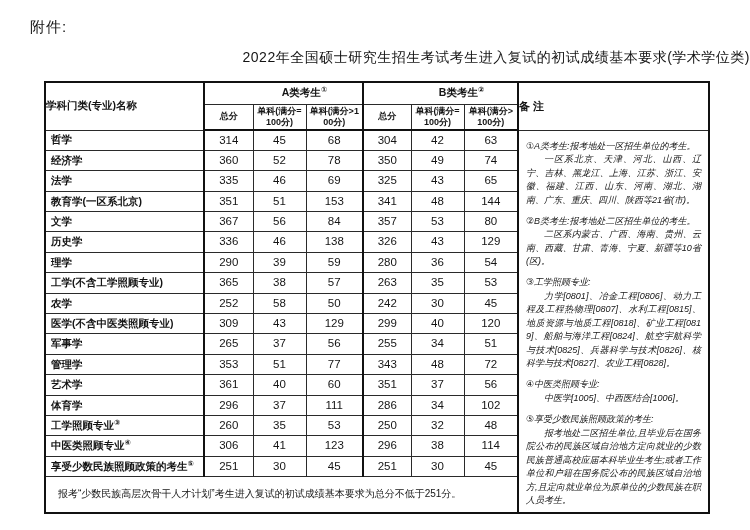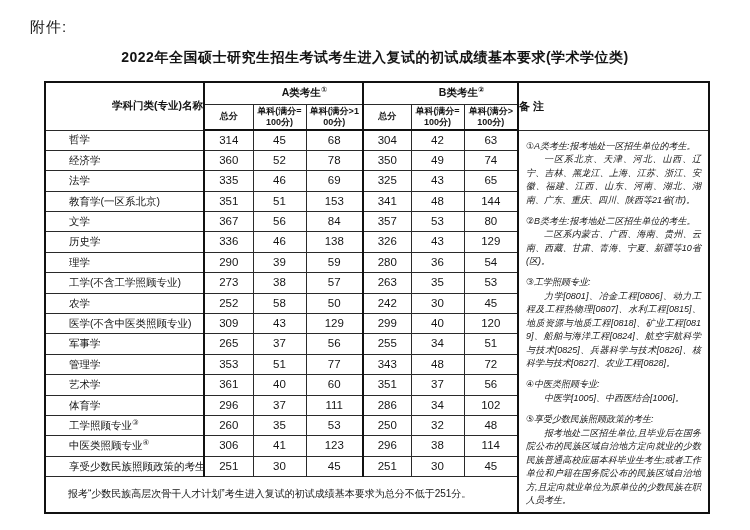--- a/index.html
+++ b/index.html
@@ -7,63 +7,64 @@
     width:750px; height:530px; background:#ffffff; overflow:hidden;
     position:relative; color:#141414;
     font-family:"Liberation Sans","DejaVu Sans",sans-serif;
   }
   .attachment {
     position:absolute; left:30px; top:18px;
     font-size:15px; letter-spacing:1px;
   }
   .doc-title {
     position:absolute; left:0; right:0; top:49px;
-    text-align:center; font-size:14px; font-weight:bold; letter-spacing:0.5px;
+    text-align:right; font-size:14px; font-weight:normal; letter-spacing:0.5px;
   }
   table.score-table {
     position:absolute; left:44px; top:81px; width:664px;
     border-collapse:collapse; table-layout:fixed;
     border:2.5px solid #111;
   }
   .score-table th, .score-table td {
     border:1px solid #2a2a2a; padding:0; overflow:hidden;
   }
   .sep-left { border-left:2px solid #111 !important; }
   thead tr.h1 { height:22px; }
   thead tr.h2 { height:24px; }
   thead tr.h2 th { border-bottom:2px solid #111; }
   tbody tr.data-row { height:20px; }
   tbody tr.footer-row { height:35px; }
-  th.subject-h { font-size:10.5px; font-weight:bold; text-align:right; }
+  th.subject-h { font-size:10.5px; font-weight:bold; text-align:left; }
   th.group-h { font-size:10.5px; font-weight:bold; text-align:center;padding-left:42px; }
   th.sub-h {
     font-size:9px; font-weight:bold; text-align:center;
     line-height:1.25; padding:1px 2px; word-break:break-all;
   }
   th.remarks-h { font-size:11px; font-weight:bold; text-align:left; }
   sup.circ { font-size:7.5px; vertical-align:super; line-height:0; }
   td.subj {
-    text-align:left; padding-left:23px; font-size:10.5px; line-height:1.1;
+    text-align:left; padding-left:5px; font-size:10.5px; line-height:1.1;
     white-space:nowrap;
+    font-weight:bold;
   }
   td.num {
     text-align:center; font-size:11.5px; font-weight:500; line-height:1;
     font-family:"Liberation Sans","DejaVu Sans",sans-serif;
   }
   td.notes {
     vertical-align:top; text-align:justify;
     padding:9px 7px 4px 7px; font-size:9px; line-height:1.5;
     word-break:break-all;
     font-style:italic;
   }
   td.notes p { margin:0; }
   td.notes p.indent { text-indent:2em; }
   .note-group + .note-group { margin-top:0.85em; }
   td.foot-cell {
-    font-size:10px; padding-left:22px; vertical-align:middle; line-height:1.4;
+    font-size:10px; padding-left:12px; vertical-align:middle; line-height:1.4;
   }
 </style>
 </head>
 <body>
 
 <div class="attachment">附件:</div>
 <div class="doc-title">2022年全国硕士研究生招生考试考生进入复试的初试成绩基本要求(学术学位类)</div>
 
 <table class="score-table">
   <colgroup>
@@ -173,21 +174,21 @@
     <td class="subj"><span class="lbl">理学</span></td>
     <td class="num sep-left">290</td>
     <td class="num">39</td>
     <td class="num">59</td>
     <td class="num sep-left">280</td>
     <td class="num">36</td>
     <td class="num">54</td>
   </tr>
       <tr class="data-row">
     <td class="subj"><span class="lbl">工学(不含工学照顾专业)</span></td>
-    <td class="num sep-left">273</td>
+    <td class="num sep-left">365</td>
     <td class="num">38</td>
     <td class="num">57</td>
     <td class="num sep-left">263</td>
     <td class="num">35</td>
     <td class="num">53</td>
   </tr>
       <tr class="data-row">
     <td class="subj"><span class="lbl">农学</span></td>
     <td class="num sep-left">252</td>
     <td class="num">58</td>

